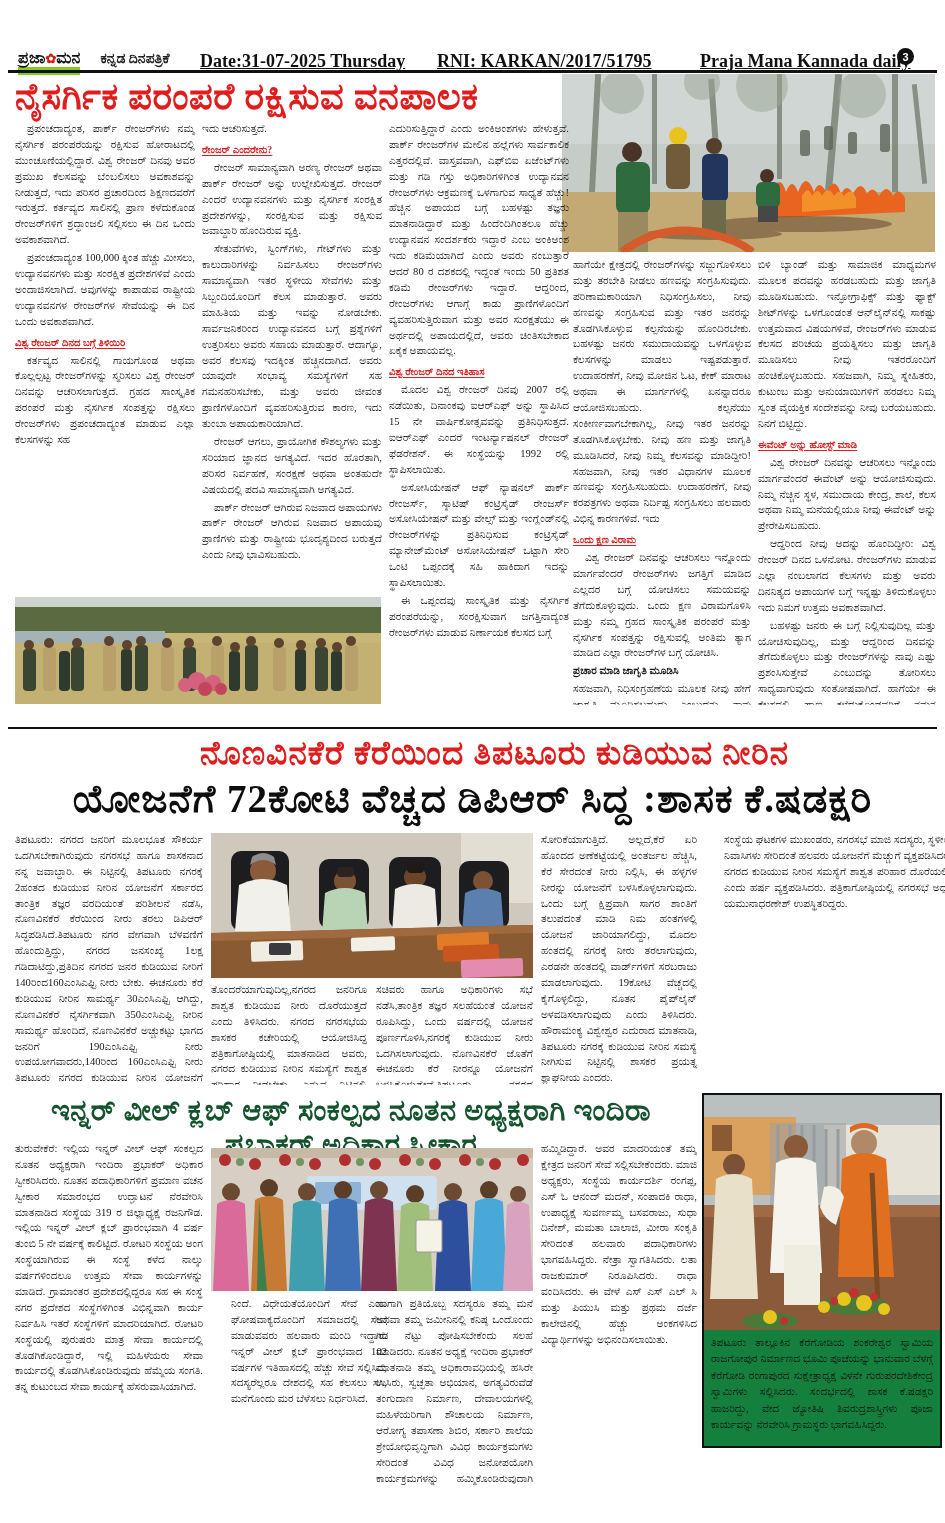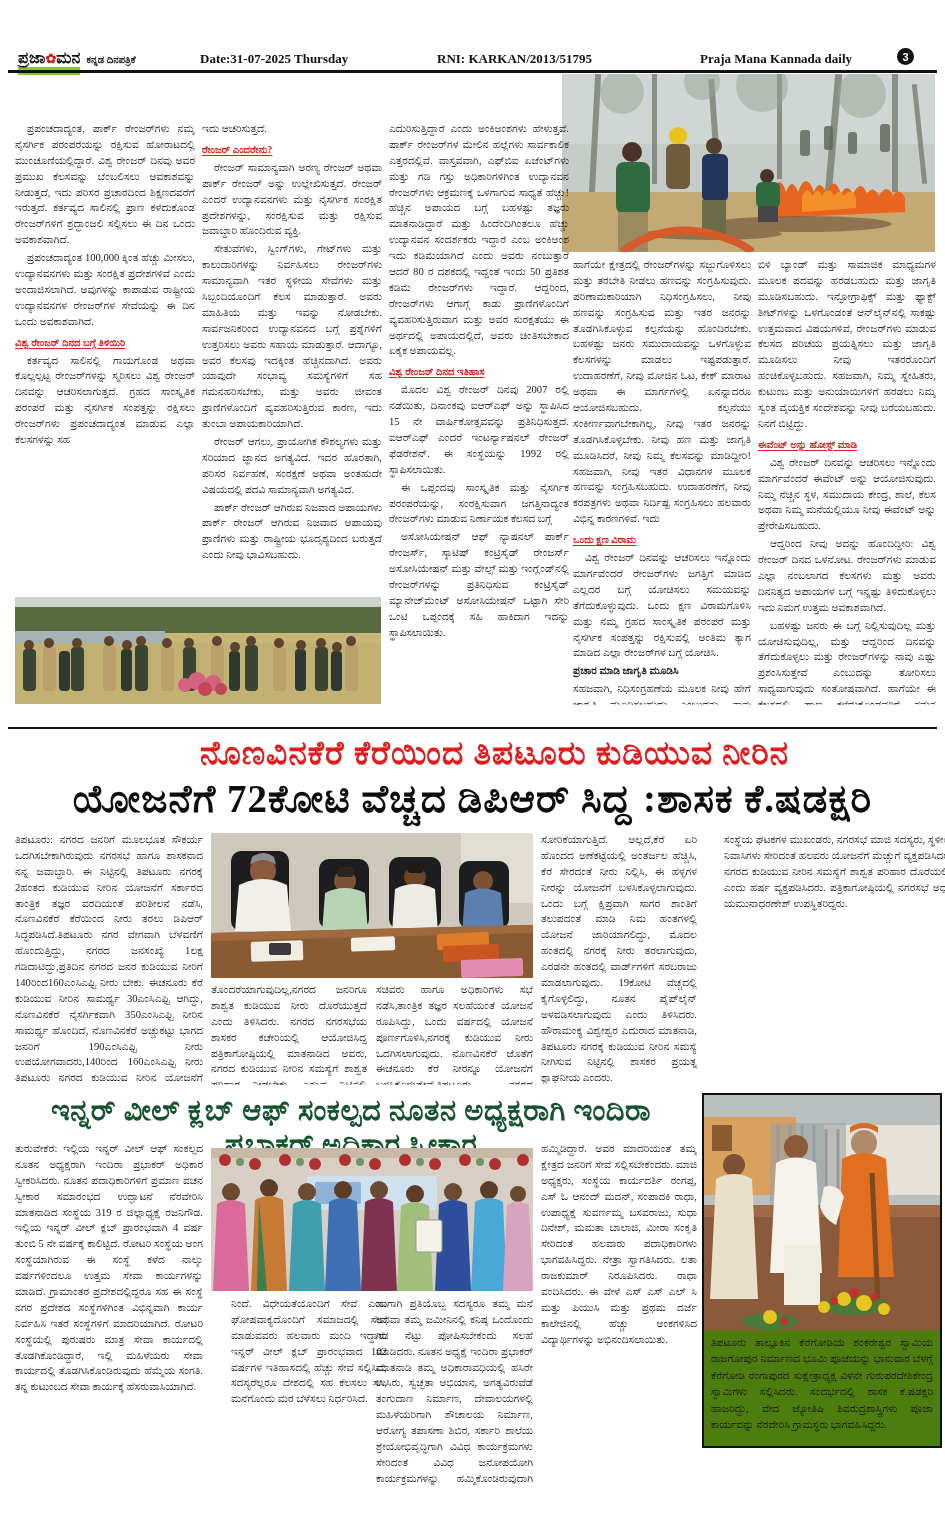--- a/index.html
+++ b/index.html
@@ -3,54 +3,55 @@
 <meta charset="utf-8">
 <style>
   * { margin:0; padding:0; box-sizing:border-box; }
   body { background:#e8e8e8; font-family:"Liberation Serif","DejaVu Serif",serif; }
   #page { position:relative; width:945px; height:1523px; background:#ffffff; margin:0 auto; overflow:hidden; }
   .abs { position:absolute; }
   
   .hdr-rule { position:absolute; left:8px; right:8px; top:70px; border-bottom:3px solid #111; }
   .logo-main { font-weight:bold; font-size:16px; color:#111; border-bottom:8px solid #84cc16; padding-bottom:1px; }
   .logo-star { color:#d11c1c; font-size:13px; }
-  .logo-sub { font-size:10px; color:#222; margin-left:6px; font-weight:bold; }
-  .hdr-item { font-weight:bold; font-size:13px; color:#111; }
+  .logo-sub { font-size:14px; color:#222; margin-left:20px; font-weight:bold; }
+  .hdr-item { font-weight:bold; font-size:18px; color:#111;text-decoration:underline; }
   .page-badge { width:17px; height:17px; border-radius:50%; background:#111; color:#fff; font-size:11px; font-weight:bold;
                 display:flex; align-items:center; justify-content:center; font-family:"Liberation Sans",sans-serif; }
   
   .headline1 { color:#e01d1d; font-weight:bold; font-size:37px; line-height:1.05; letter-spacing:0.5px; }
   .headline2a { color:#e01d1d; font-weight:bold; font-size:33px; text-align:center; letter-spacing:1px;padding-left:44px; }
   .headline2b { color:#0d0d0d; font-weight:bold; font-size:39px; text-align:center; letter-spacing:1px; }
   .headline3 { color:#14532d; font-weight:bold; font-size:29px; text-align:center; letter-spacing:0.5px; }
   .rule { position:absolute; border-bottom:2.5px solid #111; }
   
   .col { position:absolute; overflow:hidden; font-size:10.6px; line-height:1.5; text-align:justify; color:#181818; }
   .col p { text-indent:12px; margin-bottom:2px; }
   .subhead { color:#d61f1f; font-weight:bold; font-size:10px; text-decoration:underline; text-underline-offset:2px;
              margin:5px 0 3px; text-indent:0; }
   .caption { font-size:10.6px; line-height:1.55; text-align:justify; color:#111; padding:5px 7px 6px; }
   .photo { position:absolute; overflow:hidden; }
   .photo svg { display:block; width:100%; height:100%; }
-  .photobox { position:absolute; border:2px solid #111; background:#4d7c0f; }
+  .photobox { position:absolute; border:2px solid #111; background:#15803d; }
 </style>
 </head>
 <body>
 
 <div id="page">
 
   <div class="abs" style="left:18px; top:49px;">
     <span class="logo-main"><span>ಪ್ರಜಾ</span><span class="logo-star">✿</span><span>ಮನ</span></span><span class="logo-sub">ಕನ್ನಡ ದಿನಪತ್ರಿಕೆ</span>
   </div>
   <div class="abs hdr-item" style="left:200px; top:51px;">Date:31-07-2025 Thursday</div>
-  <div class="abs hdr-item" style="left:437px; top:51px;">RNI: KARKAN/2013/51795</div>
+  <div class="abs hdr-item" style="left:437px; top:51px;">RNI: KARKAN/2017/51795</div>
   <div class="abs hdr-item" style="left:700px; top:51px;">Praja Mana Kannada daily</div>
   <div class="abs page-badge" style="left:897px; top:48px;">3</div>
   <div class="hdr-rule"></div>
 
+  <div class="abs headline1" style="left:15px; top:78px; width:548px;">ನೈಸರ್ಗಿಕ ಪರಂಪರೆ ರಕ್ಷಿಸುವ ವನಪಾಲಕ</div>
 
   <div class="photo" style="left:562px; top:74px; width:373px; height:178px;">
     <svg viewBox="0 0 373 178" preserveAspectRatio="none">
       <rect width="373" height="178" fill="#c6cdc9"></rect>
       <rect width="373" height="70" fill="#cfd6d3"></rect>
       <g fill="#7d8377" opacity="0.85">
         <rect x="30" y="0" width="6" height="120" transform="rotate(3 33 60)"></rect>
         <rect x="90" y="0" width="5" height="110"></rect>
         <rect x="150" y="5" width="6" height="115" transform="rotate(-4 153 60)"></rect>
         <rect x="215" y="0" width="5" height="105"></rect>
@@ -112,22 +113,22 @@
     <p>ರೇಂಜರ್ ಸಾಮಾನ್ಯವಾಗಿ ಅರಣ್ಯ ರೇಂಜರ್ ಅಥವಾ ಪಾರ್ಕ್ ರೇಂಜರ್ ಅನ್ನು ಉಲ್ಲೇಖಿಸುತ್ತದೆ. ರೇಂಜರ್ ಎಂದರೆ ಉದ್ಯಾನವನಗಳು ಮತ್ತು ನೈಸರ್ಗಿಕ ಸಂರಕ್ಷಿತ ಪ್ರದೇಶಗಳನ್ನು, ಸಂರಕ್ಷಿಸುವ ಮತ್ತು ರಕ್ಷಿಸುವ ಜವಾಬ್ದಾರಿ ಹೊಂದಿರುವ ವ್ಯಕ್ತಿ.</p>
     <p>ಸೇತುವೆಗಳು, ಸ್ವಿಂಗ್‌ಗಳು, ಗೇಟ್‌ಗಳು ಮತ್ತು ಕಾಲುದಾರಿಗಳನ್ನು ನಿರ್ವಹಿಸಲು ರೇಂಜರ್‌ಗಳು ಸಾಮಾನ್ಯವಾಗಿ ಇತರ ಸ್ಥಳೀಯ ಸೇವೆಗಳು ಮತ್ತು ಸಿಬ್ಬಂದಿಯೊಂದಿಗೆ ಕೆಲಸ ಮಾಡುತ್ತಾರೆ. ಅವರು ಮಾಹಿತಿಯ ಮತ್ತು ಇವನ್ನು ನೋಡಬೇಕು. ಸಾರ್ವಜನಿಕರಿಂದ ಉದ್ಯಾನವನದ ಬಗ್ಗೆ ಪ್ರಶ್ನೆಗಳಿಗೆ ಉತ್ತರಿಸಲು ಅವರು ಸಹಾಯ ಮಾಡುತ್ತಾರೆ. ಆದಾಗ್ಯೂ, ಅವರ ಕೆಲಸವು ಇದಕ್ಕಿಂತ ಹೆಚ್ಚಿನದಾಗಿದೆ. ಅವರು ಯಾವುದೇ ಸಂಭಾವ್ಯ ಸಮಸ್ಯೆಗಳಿಗೆ ಸಹ ಗಮನಹರಿಸಬೇಕು, ಮತ್ತು ಅವರು ಜೀವಂತ ಪ್ರಾಣಿಗಳೊಂದಿಗೆ ವ್ಯವಹರಿಸುತ್ತಿರುವ ಕಾರಣ, ಇದು ತುಂಬಾ ಅಪಾಯಕಾರಿಯಾಗಿದೆ.</p>
     <p>ರೇಂಜರ್ ಆಗಲು, ಪ್ರಾಯೋಗಿಕ ಕೌಶಲ್ಯಗಳು ಮತ್ತು ಸರಿಯಾದ ಜ್ಞಾನದ ಅಗತ್ಯವಿದೆ. ಇದರ ಹೊರತಾಗಿ, ಪರಿಸರ ನಿರ್ವಹಣೆ, ಸಂರಕ್ಷಣೆ ಅಥವಾ ಅಂತಹುದೇ ವಿಷಯದಲ್ಲಿ ಪದವಿ ಸಾಮಾನ್ಯವಾಗಿ ಅಗತ್ಯವಿದೆ.</p>
     <p>ಪಾರ್ಕ್ ರೇಂಜರ್ ಆಗಿರುವ ನಿಜವಾದ ಅಪಾಯಗಳು ಪಾರ್ಕ್ ರೇಂಜರ್ ಆಗಿರುವ ನಿಜವಾದ ಅಪಾಯವು ಪ್ರಾಣಿಗಳು ಮತ್ತು ರಾಷ್ಟ್ರೀಯ ಭೂದೃಶ್ಯದಿಂದ ಬರುತ್ತದೆ ಎಂದು ನೀವು ಭಾವಿಸಬಹುದು.</p>
   </div>
 
   <div class="col" style="left:389px; top:121px; width:180px; height:584px;">
     <p style="text-indent:0">ಎದುರಿಸುತ್ತಿದ್ದಾರೆ ಎಂದು ಅಂಕಿಅಂಶಗಳು ಹೇಳುತ್ತವೆ. ಪಾರ್ಕ್ ರೇಂಜರ್‌ಗಳ ಮೇಲಿನ ಹಲ್ಲೆಗಳು ಸಾರ್ವಕಾಲಿಕ ಎತ್ತರದಲ್ಲಿವೆ. ವಾಸ್ತವವಾಗಿ, ಎಫ್‌ಬಿಐ ಏಜೆಂಟ್‌ಗಳು ಮತ್ತು ಗಡಿ ಗಸ್ತು ಅಧಿಕಾರಿಗಳಿಗಿಂತ ಉದ್ಯಾನವನ ರೇಂಜರ್‌ಗಳು ಆಕ್ರಮಣಕ್ಕೆ ಒಳಗಾಗುವ ಸಾಧ್ಯತೆ ಹೆಚ್ಚು! ಹೆಚ್ಚಿನ ಅಪಾಯದ ಬಗ್ಗೆ ಬಹಳಷ್ಟು ತಜ್ಞರು ಮಾತನಾಡಿದ್ದಾರೆ ಮತ್ತು ಹಿಂದೆಂದಿಗಿಂತಲೂ ಹೆಚ್ಚು ಉದ್ಯಾನವನ ಸಂದರ್ಶಕರು ಇದ್ದಾರೆ ಎಂಬ ಅಂಕಿಅಂಶ ಇದು ಕಡಿಮೆಯಾಗಿದೆ ಎಂದು ಅವರು ನಂಬುತ್ತಾರೆ ಆದರೆ 80 ರ ದಶಕದಲ್ಲಿ ಇದ್ದಂತೆ ಇಂದು 50 ಪ್ರತಿಶತ ಕಡಿಮೆ ರೇಂಜರ್‌ಗಳು ಇದ್ದಾರೆ. ಆದ್ದರಿಂದ, ರೇಂಜರ್‌ಗಳು ಆಗಾಗ್ಗೆ ಕಾಡು ಪ್ರಾಣಿಗಳೊಂದಿಗೆ ವ್ಯವಹರಿಸುತ್ತಿರುವಾಗ ಮತ್ತು ಅವರ ಸುರಕ್ಷತೆಯು ಈ ಅರ್ಥದಲ್ಲಿ ಅಪಾಯದಲ್ಲಿದೆ, ಅವರು ಚಿಂತಿಸಬೇಕಾದ ಏಕೈಕ ಅಪಾಯವಲ್ಲ.</p>
     <div class="subhead">ವಿಶ್ವ ರೇಂಜರ್ ದಿನದ ಇತಿಹಾಸ</div>
     <p>ಮೊದಲ ವಿಶ್ವ ರೇಂಜರ್ ದಿನವು 2007 ರಲ್ಲಿ ನಡೆಯಿತು, ದಿನಾಂಕವು ಐಆರ್‌ಎಫ್ ಅನ್ನು ಸ್ಥಾಪಿಸಿದ 15 ನೇ ವಾರ್ಷಿಕೋತ್ಸವವನ್ನು ಪ್ರತಿನಿಧಿಸುತ್ತದೆ. ಐಆರ್‌ಎಫ್ ಎಂದರೆ ಇಂಟರ್ನ್ಯಾಷನಲ್ ರೇಂಜರ್ ಫೆಡರೇಶನ್. ಈ ಸಂಸ್ಥೆಯನ್ನು 1992 ರಲ್ಲಿ ಸ್ಥಾಪಿಸಲಾಯಿತು.</p>
+    <p>ಅಸೋಸಿಯೇಷನ್ ಆಫ್ ನ್ಯಾಷನಲ್ ಪಾರ್ಕ್ ರೇಂಜರ್ಸ್, ಸ್ಕಾಟಿಷ್ ಕಂಟ್ರಿಸೈಡ್ ರೇಂಜರ್ಸ್ ಅಸೋಸಿಯೇಷನ್ ಮತ್ತು ವೇಲ್ಸ್ ಮತ್ತು ಇಂಗ್ಲೆಂಡ್‌ನಲ್ಲಿ ರೇಂಜರ್‌ಗಳನ್ನು ಪ್ರತಿನಿಧಿಸುವ ಕಂಟ್ರಿಸೈಡ್ ಮ್ಯಾನೇಜ್‌ಮೆಂಟ್ ಅಸೋಸಿಯೇಷನ್ ಒಟ್ಟಾಗಿ ಸೇರಿ ಒಂಟಿ ಒಪ್ಪಂದಕ್ಕೆ ಸಹಿ ಹಾಕಿದಾಗ ಇದನ್ನು ಸ್ಥಾಪಿಸಲಾಯಿತು.</p>
     <p>ಈ ಒಪ್ಪಂದವು ಸಾಂಸ್ಕೃತಿಕ ಮತ್ತು ನೈಸರ್ಗಿಕ ಪರಂಪರೆಯನ್ನು, ಸಂರಕ್ಷಿಸುವಾಗ ಜಗತ್ತಿನಾದ್ಯಂತ ರೇಂಜರ್‌ಗಳು ಮಾಡುವ ನಿರ್ಣಾಯಕ ಕೆಲಸದ ಬಗ್ಗೆ</p>
-    <p>ಅಸೋಸಿಯೇಷನ್ ಆಫ್ ನ್ಯಾಷನಲ್ ಪಾರ್ಕ್ ರೇಂಜರ್ಸ್, ಸ್ಕಾಟಿಷ್ ಕಂಟ್ರಿಸೈಡ್ ರೇಂಜರ್ಸ್ ಅಸೋಸಿಯೇಷನ್ ಮತ್ತು ವೇಲ್ಸ್ ಮತ್ತು ಇಂಗ್ಲೆಂಡ್‌ನಲ್ಲಿ ರೇಂಜರ್‌ಗಳನ್ನು ಪ್ರತಿನಿಧಿಸುವ ಕಂಟ್ರಿಸೈಡ್ ಮ್ಯಾನೇಜ್‌ಮೆಂಟ್ ಅಸೋಸಿಯೇಷನ್ ಒಟ್ಟಾಗಿ ಸೇರಿ ಒಂಟಿ ಒಪ್ಪಂದಕ್ಕೆ ಸಹಿ ಹಾಕಿದಾಗ ಇದನ್ನು ಸ್ಥಾಪಿಸಲಾಯಿತು.</p>
   </div>
 
   <div class="col" style="left:573px; top:257px; width:178px; height:448px;">
     <p style="text-indent:0">ಹಾಗೆಯೇ ಕ್ಷೇತ್ರದಲ್ಲಿ ರೇಂಜರ್‌ಗಳನ್ನು ಸಜ್ಜುಗೊಳಿಸಲು ಮತ್ತು ತರಬೇತಿ ನೀಡಲು ಹಣವನ್ನು ಸಂಗ್ರಹಿಸುವುದು. ಪರಿಣಾಮಕಾರಿಯಾಗಿ ನಿಧಿಸಂಗ್ರಹಿಸಲು, ನೀವು ಹಣವನ್ನು ಸಂಗ್ರಹಿಸುವ ಮತ್ತು ಇತರ ಜನರನ್ನು ತೊಡಗಿಸಿಕೊಳ್ಳುವ ಕಲ್ಪನೆಯನ್ನು ಹೊಂದಿರಬೇಕು. ಬಹಳಷ್ಟು ಜನರು ಸಮುದಾಯವನ್ನು ಒಳಗೊಳ್ಳುವ ಕೆಲಸಗಳನ್ನು ಮಾಡಲು ಇಷ್ಟಪಡುತ್ತಾರೆ. ಉದಾಹರಣೆಗೆ, ನೀವು ಮೋಜಿನ ಓಟ, ಕೇಕ್ ಮಾರಾಟ ಅಥವಾ ಈ ಮಾರ್ಗಗಳಲ್ಲಿ ಏನನ್ನಾದರೂ ಆಯೋಜಿಸಬಹುದು. ಕಲ್ಪನೆಯು ಸಂಕೀರ್ಣವಾಗಬೇಕಾಗಿಲ್ಲ, ನೀವು ಇತರ ಜನರನ್ನು ತೊಡಗಿಸಿಕೊಳ್ಳಬೇಕು. ನೀವು ಹಣ ಮತ್ತು ಜಾಗೃತಿ ಮೂಡಿಸಿದರೆ, ನೀವು ನಿಮ್ಮ ಕೆಲಸವನ್ನು ಮಾಡಿದ್ದೀರಿ! ಸಹಜವಾಗಿ, ನೀವು ಇತರ ವಿಧಾನಗಳ ಮೂಲಕ ಹಣವನ್ನು ಸಂಗ್ರಹಿಸಬಹುದು. ಉದಾಹರಣೆಗೆ, ನೀವು ಕರಪತ್ರಗಳು ಅಥವಾ ನಿರ್ದಿಷ್ಟ ಸಂಗ್ರಹಿಸಲು ಹಲವಾರು ವಿಭಿನ್ನ ಕಾರಣಗಳಿವೆ. ಇದು</p>
     <div class="subhead">ಒಂದು ಕ್ಷಣ ವಿರಾಮ</div>
     <p>ವಿಶ್ವ ರೇಂಜರ್ ದಿನವನ್ನು ಆಚರಿಸಲು ಇನ್ನೊಂದು ಮಾರ್ಗವೆಂದರೆ ರೇಂಜರ್‌ಗಳು ಜಗತ್ತಿಗೆ ಮಾಡಿದ ಎಲ್ಲದರ ಬಗ್ಗೆ ಯೋಚಿಸಲು ಸಮಯವನ್ನು ತೆಗೆದುಕೊಳ್ಳುವುದು. ಒಂದು ಕ್ಷಣ ವಿರಾಮಗೊಳಿಸಿ ಮತ್ತು ನಮ್ಮ ಗ್ರಹದ ಸಾಂಸ್ಕೃತಿಕ ಪರಂಪರೆ ಮತ್ತು ನೈಸರ್ಗಿಕ ಸಂಪತ್ತನ್ನು ರಕ್ಷಿಸುವಲ್ಲಿ ಅಂತಿಮ ತ್ಯಾಗ ಮಾಡಿದ ಎಲ್ಲಾ ರೇಂಜರ್‌ಗಳ ಬಗ್ಗೆ ಯೋಚಿಸಿ.</p>
     <p style="font-weight:bold; text-indent:0">ಪ್ರಚಾರ ಮಾಡಿ ಜಾಗೃತಿ ಮೂಡಿಸಿ</p>
     <p style="text-indent:0">ಸಹಜವಾಗಿ, ನಿಧಿಸಂಗ್ರಹಣೆಯ ಮೂಲಕ ನೀವು ಹೇಗೆ ಜಾಗೃತಿ ಮೂಡಿಸಬಹುದು ಎಂಬುದನ್ನು ನಾವು ಈಗಾಗಲೇ ಉಲ್ಲೇಖಿಸಿದ್ದೇವೆ. ಆದಾಗ್ಯೂ,</p>
   </div>
 

